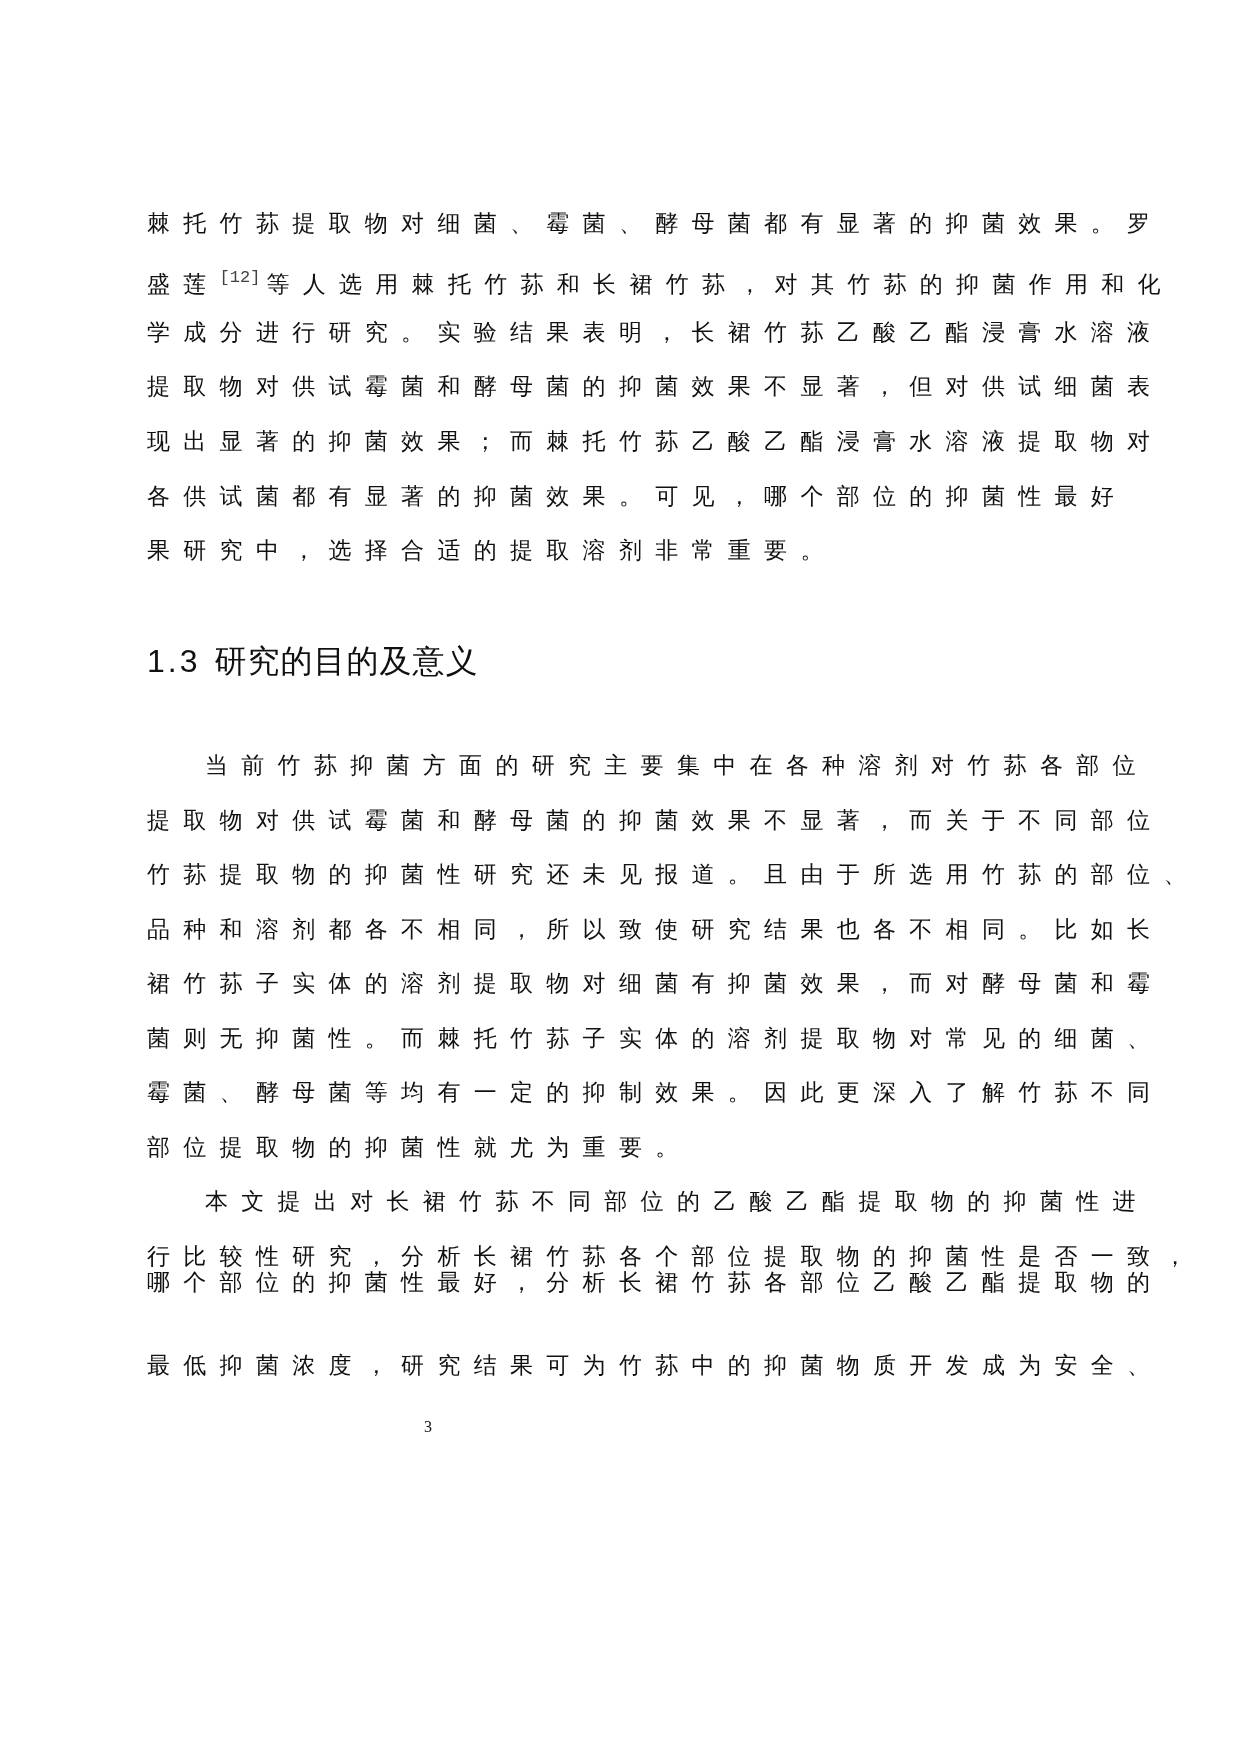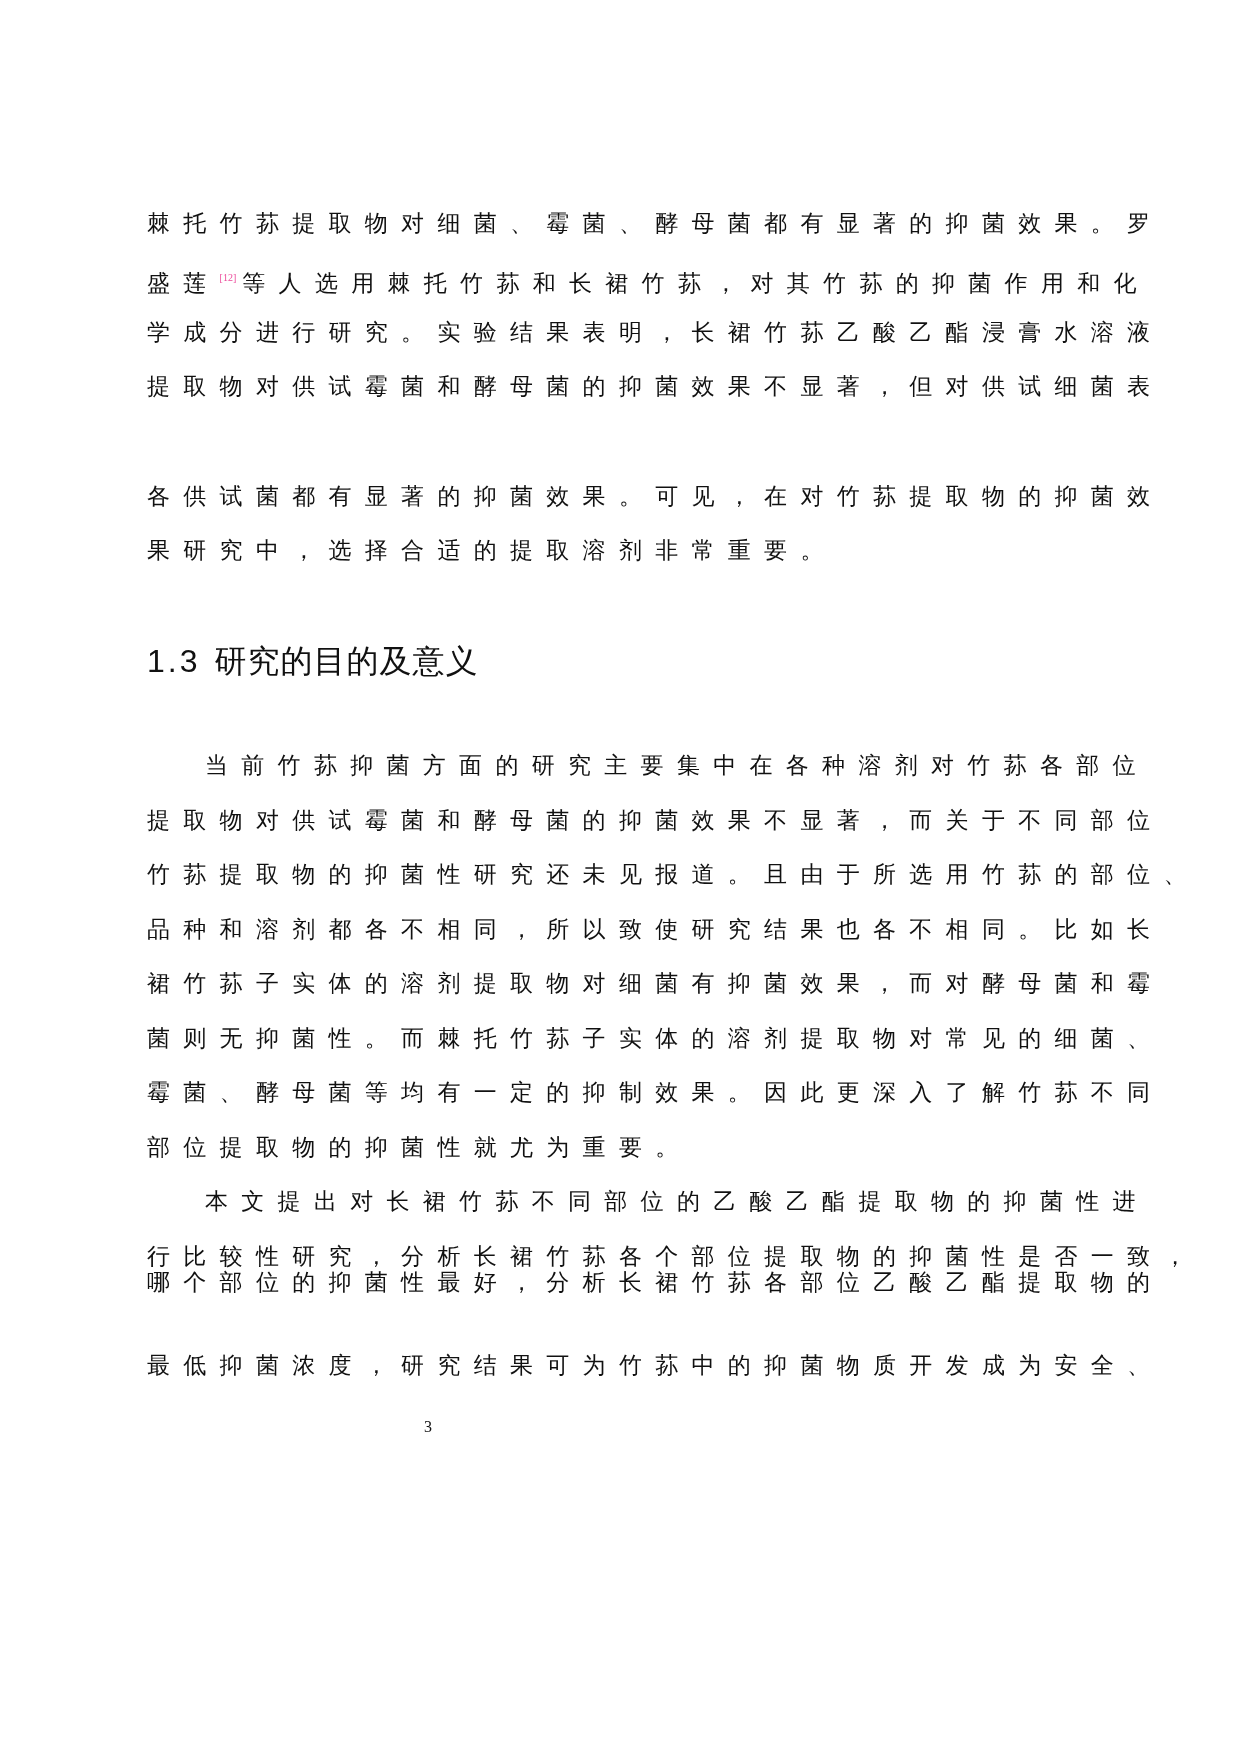--- a/index.html
+++ b/index.html
@@ -2,39 +2,40 @@
 <html><head>
 <meta charset="utf-8">
 <style>
   html, body { margin: 0; padding: 0; background: #ffffff; }
   body { width: 1240px; height: 1754px; position: relative; overflow: hidden;
          font-family: "DejaVu Sans", "Liberation Sans", sans-serif; color: #111; }
   .page { position: absolute; left: 0; top: 0; width: 1240px; height: 1754px; border-radius: 29px; }
   .line { position: absolute; left: 147px; white-space: nowrap;
           font-size: 23px; letter-spacing: 13.3px; line-height: 30px; }
   .indent { left: 205px; }
-  sup.ref { font-family: Liberation Serif, serif; font-size: 10px; letter-spacing: 0;
-            vertical-align: 10px; margin-right: 6px; color: #ec4899; }
+  sup.ref { font-family: Liberation Mono, monospace; font-size: 17px; letter-spacing: 0;
+            vertical-align: 10px; margin-right: 6px; color: #404040; }
   .heading { position: absolute; left: 147px; top: 645px; font-size: 32px;
              line-height: 32px; white-space: nowrap; }
   .heading .num { font-family: "Liberation Sans", sans-serif; letter-spacing: 3px; margin-right: 14px; }
   .heading .title { letter-spacing: 1px; }
   .page-num { position: absolute; top: 1418px; left: 424px; font-family: "Liberation Serif", serif;
               font-size: 16px; }
 </style>
 </head>
 <body>
 
 <div class="page">
 
   <div class="line" style="top:208px">棘托竹荪提取物对细菌、霉菌、酵母菌都有显著的抑菌效果。罗</div>
   <div class="line" style="top:263px"><span>盛莲</span><sup class="ref">[12]</sup><span>等人选用棘托竹荪和长裙竹荪，对其竹荪的抑菌作用和化</span></div>
   <div class="line" style="top:317px">学成分进行研究。实验结果表明，长裙竹荪乙酸乙酯浸膏水溶液</div>
   <div class="line" style="top:371px">提取物对供试霉菌和酵母菌的抑菌效果不显著，但对供试细菌表</div>
-  <div class="line" style="top:481px">各供试菌都有显著的抑菌效果。可见，在对竹荪提取物的抑菌效</div>
+  <div class="line" style="top:426px">现出显著的抑菌效果；而棘托竹荪乙酸乙酯浸膏水溶液提取物对</div>
+  <div class="line" style="top:481px">各供试菌都有显著的抑菌效果。可见，哪个部位的抑菌性最好</div>
   <div class="line" style="top:535px">果研究中，选择合适的提取溶剂非常重要。</div>
 
   <div class="heading">
     <span class="num">1.3</span><span class="title">研究的目的及意义</span>
   </div>
 
   <div class="line indent" style="top:750px">当前竹荪抑菌方面的研究主要集中在各种溶剂对竹荪各部位</div>
   <div class="line" style="top:805px">提取物对供试霉菌和酵母菌的抑菌效果不显著，而关于不同部位</div>
   <div class="line" style="top:859px">竹荪提取物的抑菌性研究还未见报道。且由于所选用竹荪的部位、</div>
   <div class="line" style="top:968px">裙竹荪子实体的溶剂提取物对细菌有抑菌效果，而对酵母菌和霉</div>

